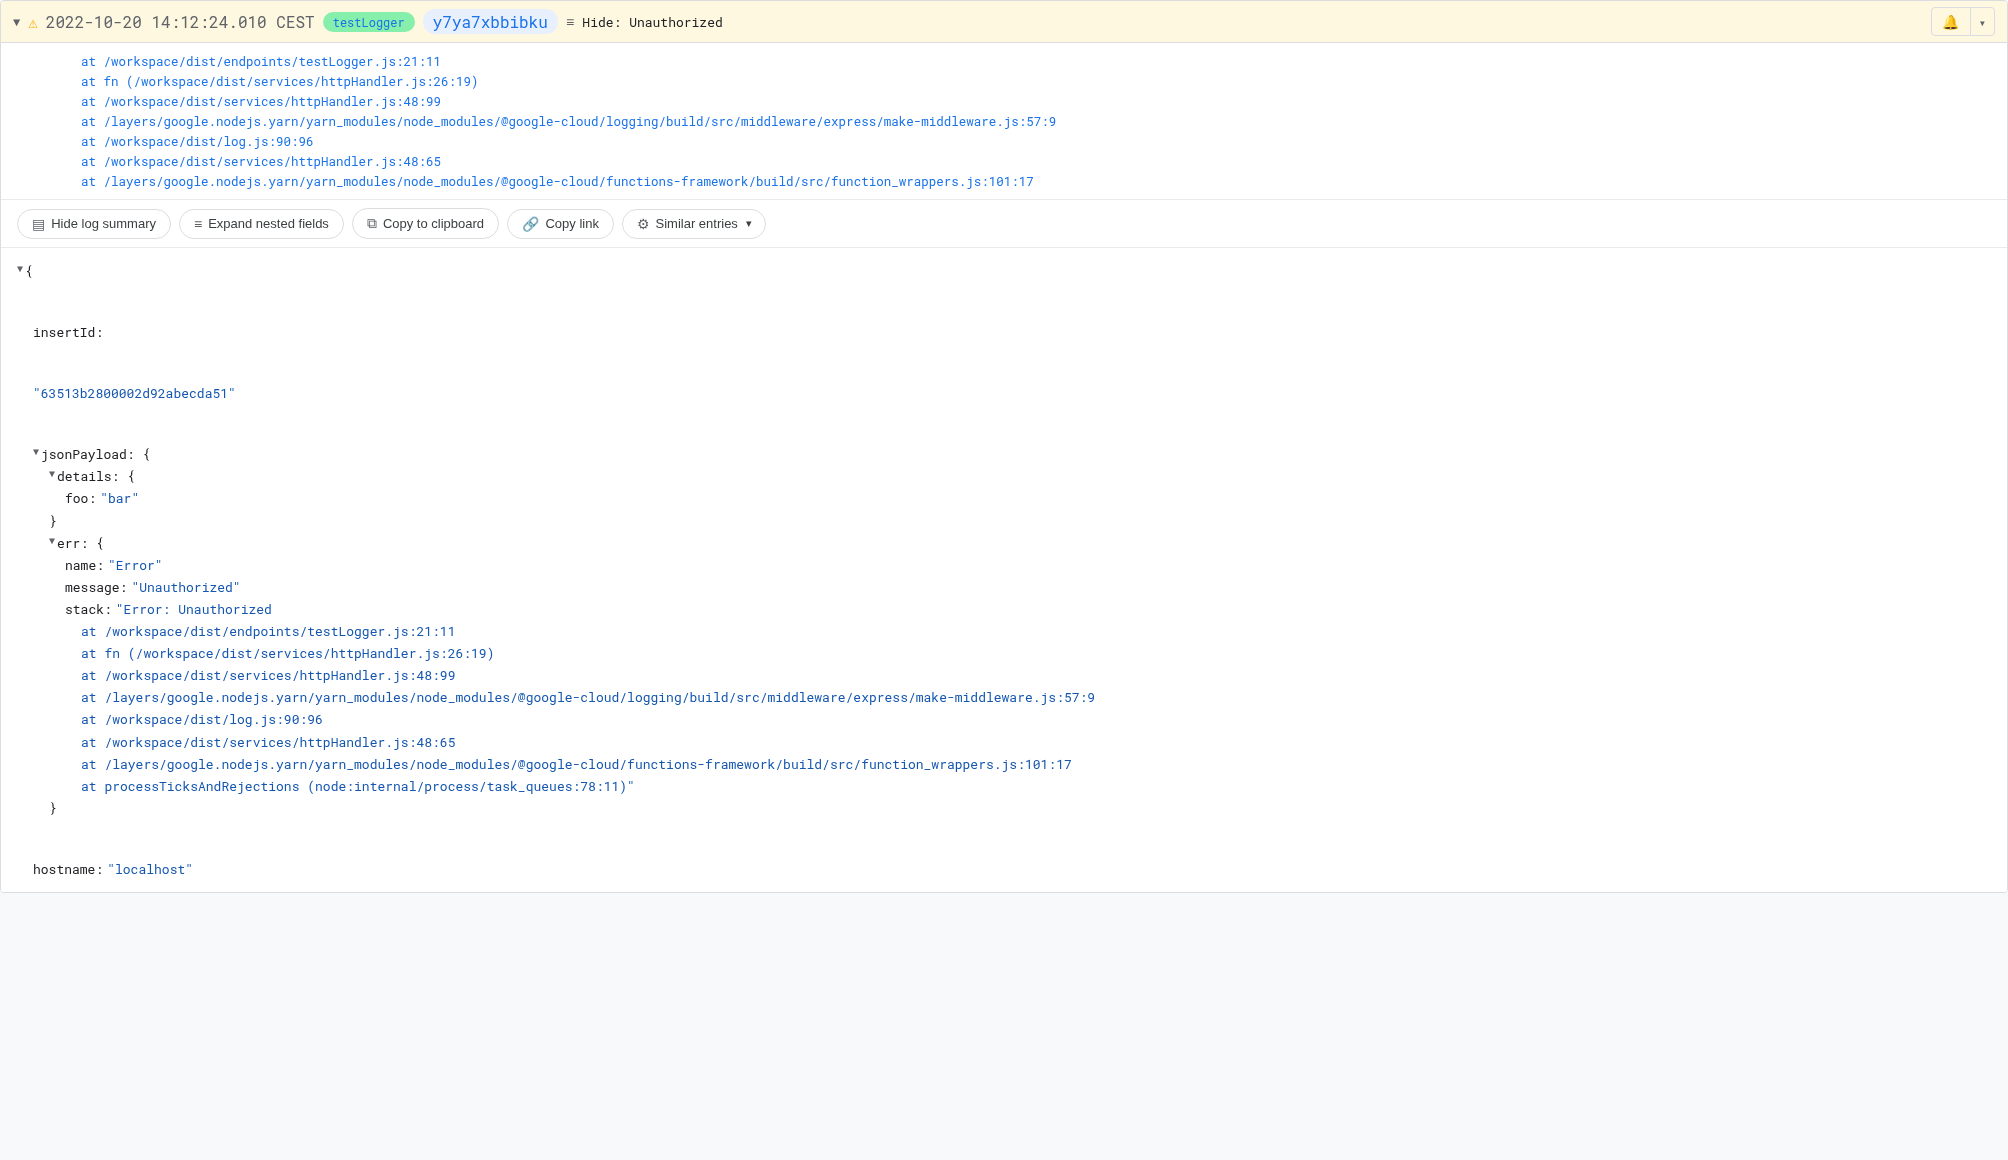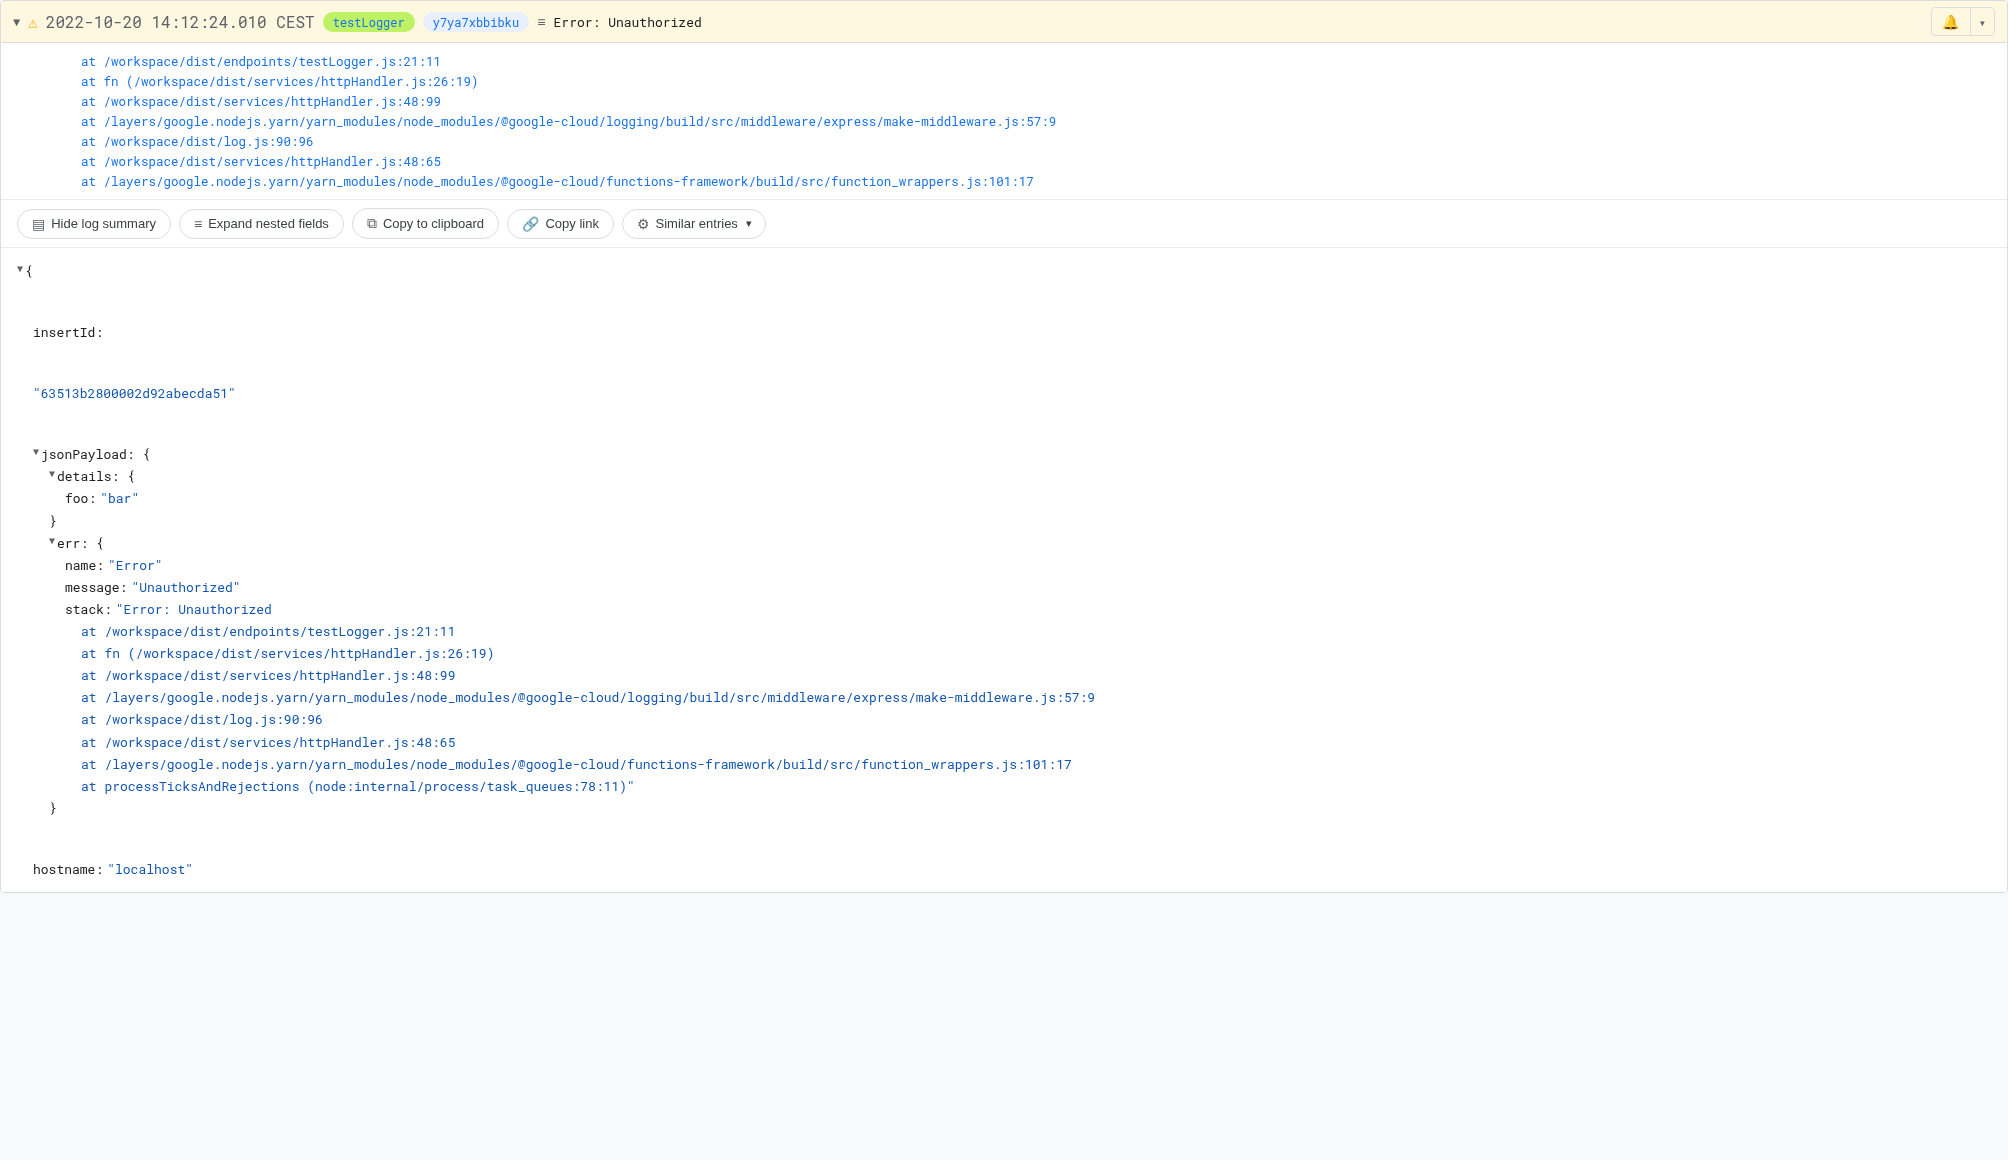--- a/index.html
+++ b/index.html
@@ -43,34 +43,34 @@
     }
 
     .timestamp {
       color: #5f6368;
       font-size: 16px;
       white-space: nowrap;
       flex-shrink: 0;
     }
 
     .tag {
-      background: #bef264;
+      background: #86efac;
       color: #1a73e8;
       border-radius: 12px;
       padding: 2px 10px;
       font-size: 12px;
       white-space: nowrap;
     }
 
     .tag-plain {
       background: #e8f0fe;
       color: #1a73e8;
       border-radius: 12px;
       padding: 2px 10px;
-      font-size: 12px;
+      font-size: 16px;
       white-space: nowrap;
     }
 
     .filter-icon {
       color: #5f6368;
       font-size: 14px;
     }
 
     .error-message {
       color: #202124;
@@ -191,21 +191,21 @@
 
 <div class="log-container">
 
   <div class="log-entry-header">
     <span class="chevron-down">▼</span>
     <span class="warning-icon">⚠</span>
     <span class="timestamp">2022-10-20 14:12:24.010 CEST</span>
     <span class="tag">testLogger</span>
     <span class="tag-plain">y7ya7xbbibku</span>
     <span class="filter-icon">≡</span>
-    <span class="error-message">Error: Unauthorized</span>
+    <span class="error-message">Hide: Unauthorized</span>
     <div class="bell-btn">
       <span class="bell">🔔</span>
       <span class="chevron">▾</span>
     </div>
   </div>
 
   <div class="stack-trace">
     <span class="stack-line">at /workspace/dist/endpoints/testLogger.js:21:11</span>
     <span class="stack-line">at fn (/workspace/dist/services/httpHandler.js:26:19)</span>
     <span class="stack-line">at /workspace/dist/services/httpHandler.js:48:99</span>

